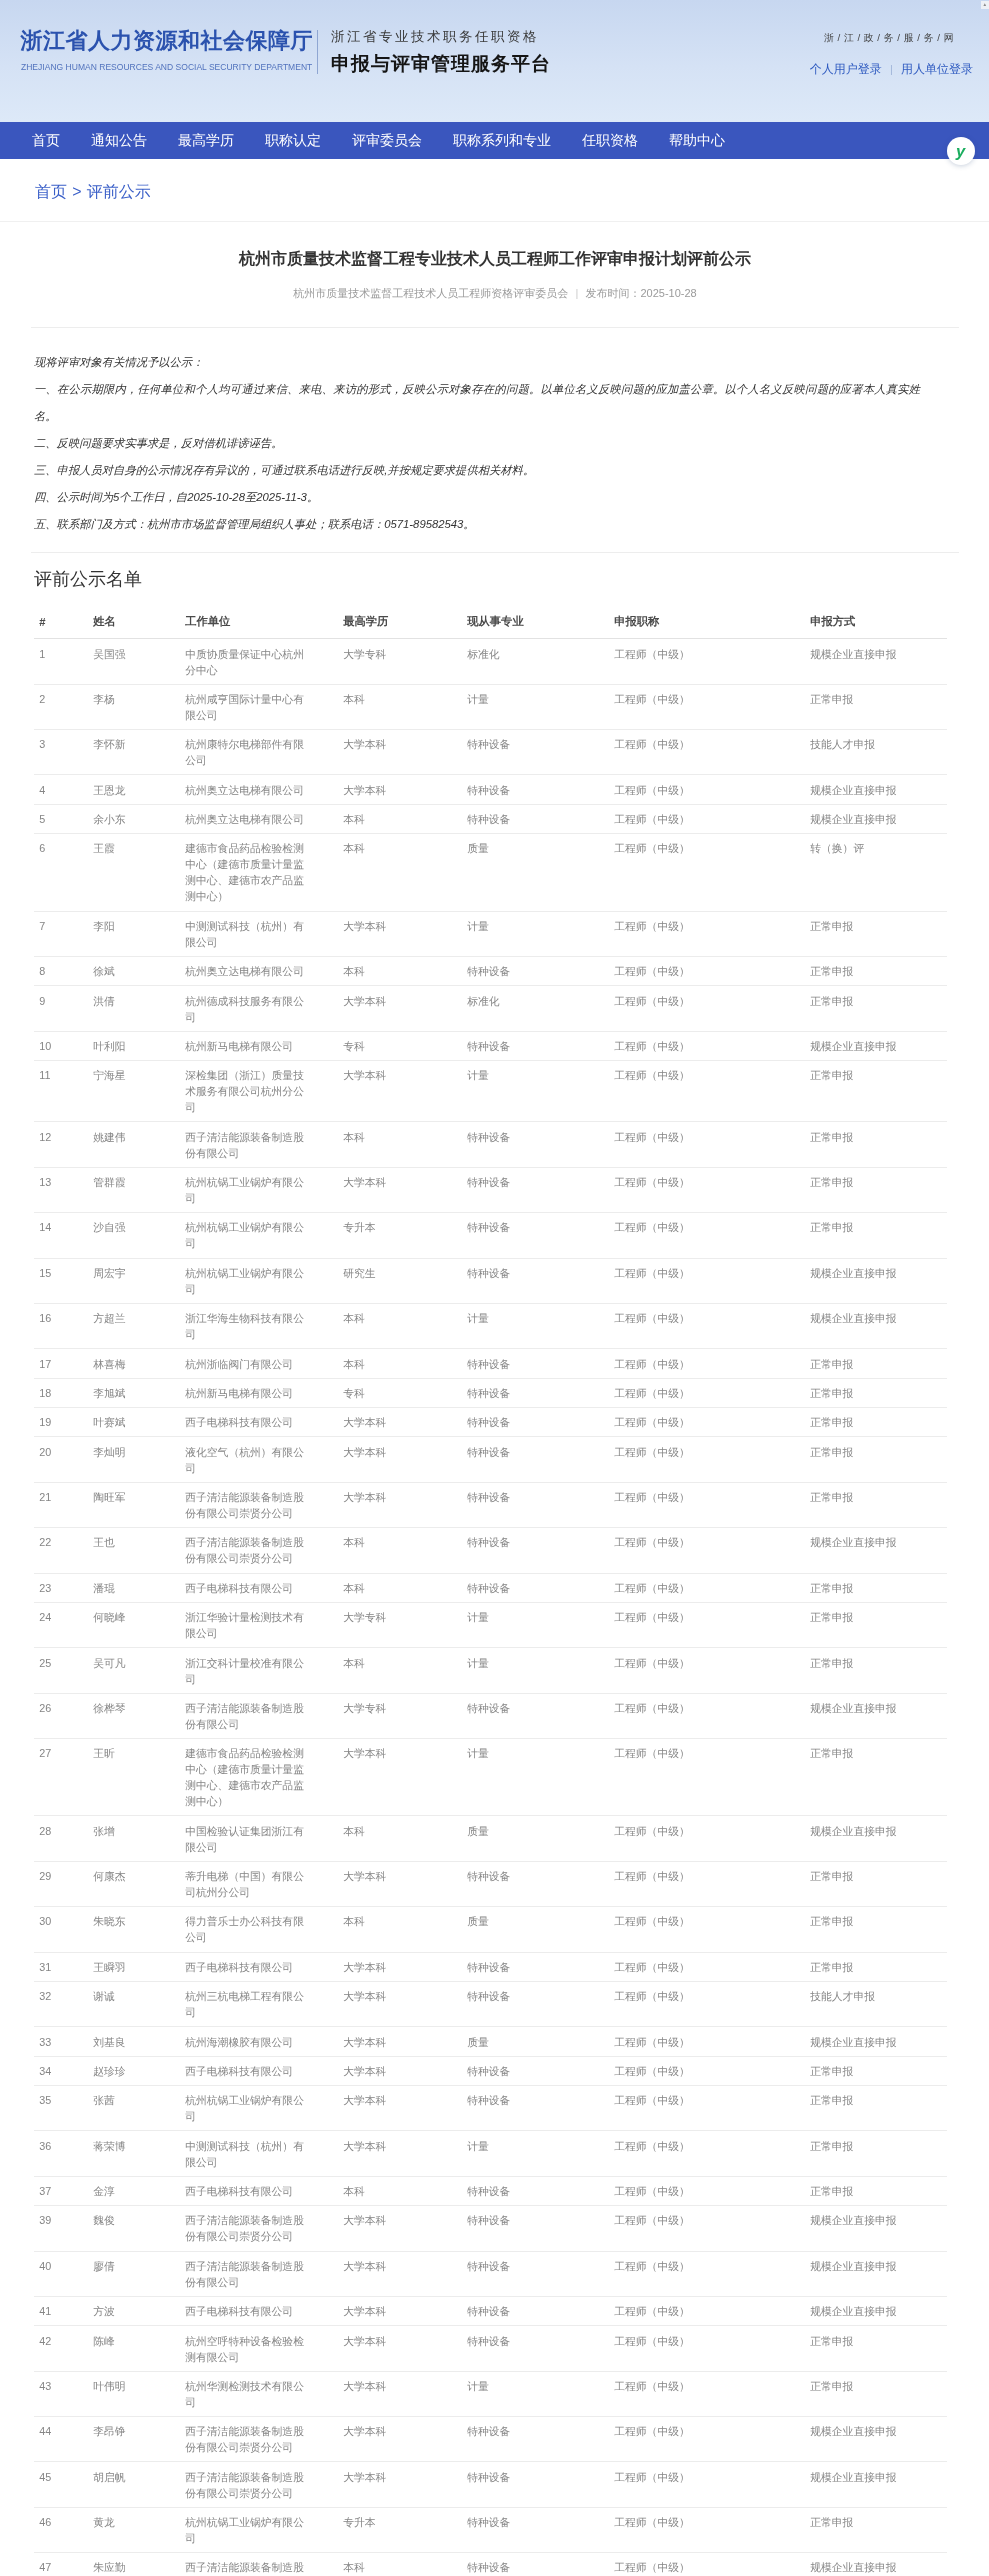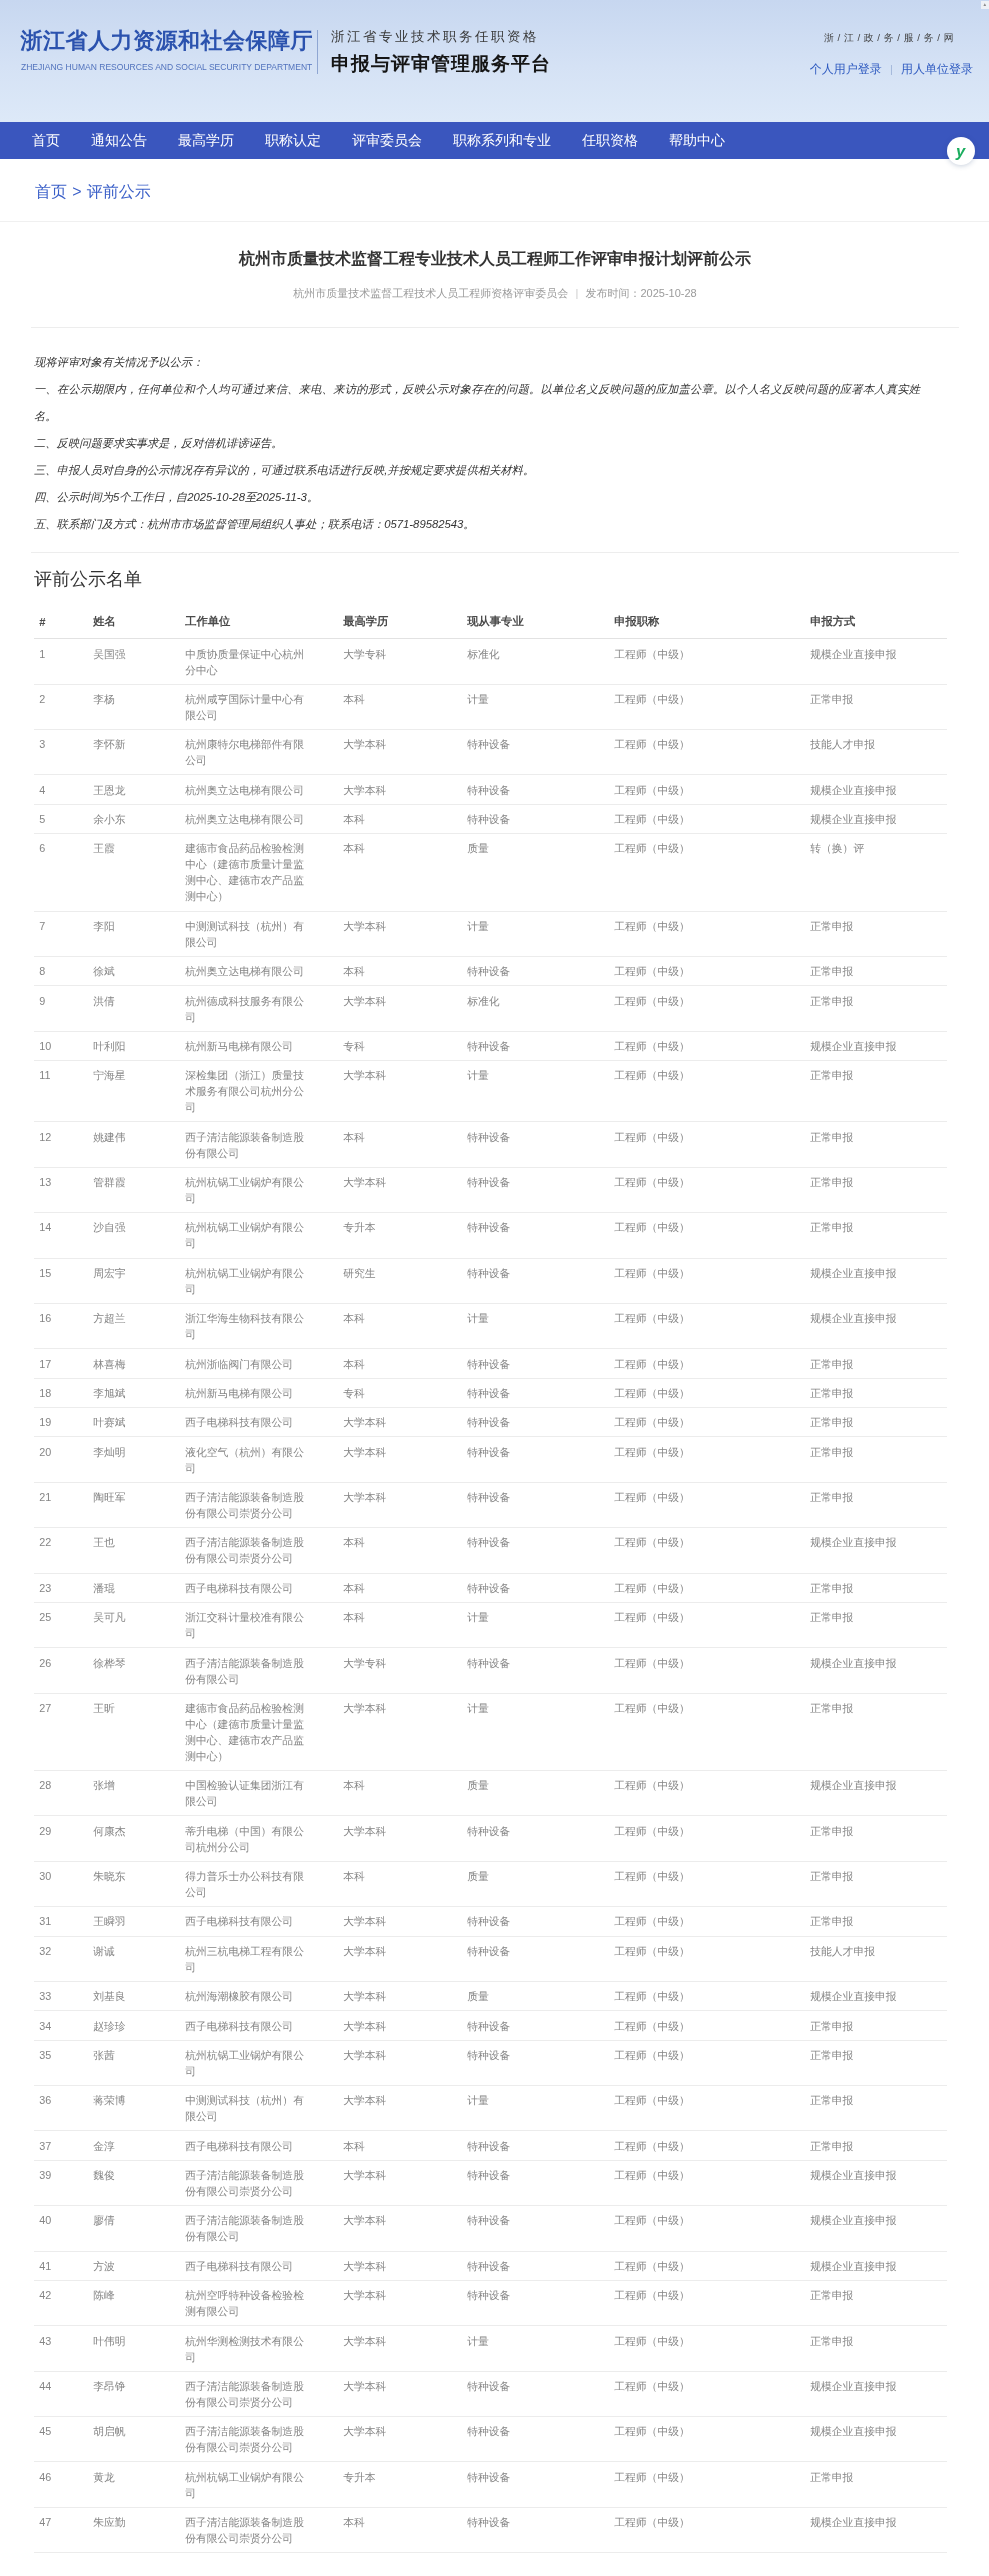--- a/index.html
+++ b/index.html
@@ -425,20 +425,29 @@
       <tr>
         <td>23</td>
         <td>潘琨</td>
         <td class="cell-unit">西子电梯科技有限公司</td>
         <td>本科</td>
         <td>特种设备</td>
         <td>工程师（中级）</td>
         <td>正常申报</td>
       </tr>
       <tr>
+        <td>24</td>
+        <td>何晓峰</td>
+        <td class="cell-unit">浙江华验计量检测技术有限公司</td>
+        <td>大学专科</td>
+        <td>计量</td>
+        <td>工程师（中级）</td>
+        <td>正常申报</td>
+      </tr>
+      <tr>
         <td>25</td>
         <td>吴可凡</td>
         <td class="cell-unit">浙江交科计量校准有限公司</td>
         <td>本科</td>
         <td>计量</td>
         <td>工程师（中级）</td>
         <td>正常申报</td>
       </tr>
       <tr>
         <td>26</td>

